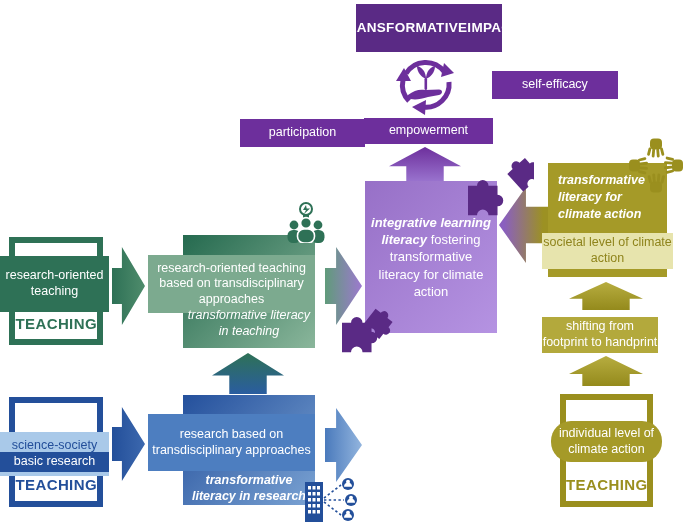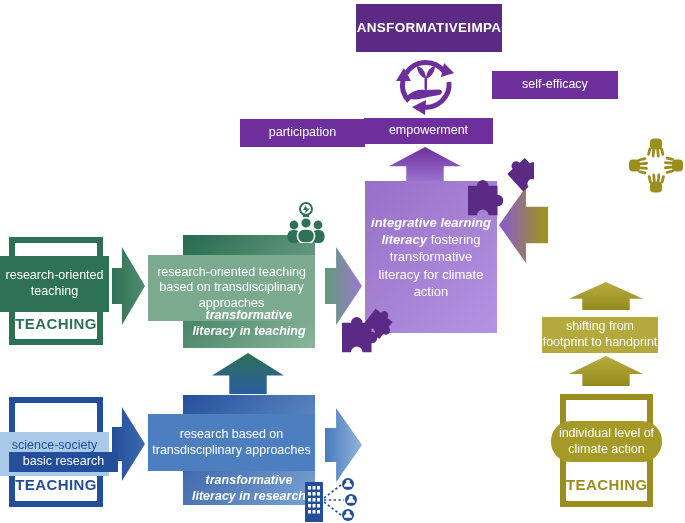--- a/index.html
+++ b/index.html
@@ -53,41 +53,41 @@
 
   
   .olive-title{left:548px;top:163px;width:119px;height:114px;background:var(--olive-box);
              justify-content:flex-start;align-items:flex-start;text-align:left;
              padding:9px 6px 0 10px;font-weight:bold;font-style:italic;line-height:1.35;}
   .societal{left:542px;top:233px;width:131px;height:36px;background:var(--olive-light);
              color:#8f841c;z-index:2;}
   .hands-icon{position:absolute;left:627px;top:136px;width:58px;height:59px;z-index:3;}
   .shifting{left:542px;top:317px;width:116px;height:36px;background:var(--olive-mid);}
   .frame{position:absolute;background:#fff;box-sizing:border-box;}
-  .frame-label{position:absolute;left:0;right:0;text-align:center;font-weight:bold;
+  .frame-label{position:absolute;left:0;right:0;text-align:right;font-weight:bold;
              font-size:15px;letter-spacing:.4px;}
   .learning-frame{left:560px;top:394px;width:93px;height:113px;border:6px solid var(--olive-dark);}
   .learning-frame .frame-label{bottom:8px;color:var(--olive-dark);}
   .individual{left:551px;top:421px;width:111px;height:41px;background:var(--olive-box);z-index:2;border-radius:20px;}
 
   
   .teaching-frame{left:9px;top:237px;width:94px;height:108px;border:6px solid var(--green-dark);}
   .teaching-frame .frame-label{bottom:7px;color:var(--green-dark);}
   .ro-teaching{left:0;top:256px;width:109px;height:56px;background:var(--green-dark);z-index:2;}
   .green-back{left:183px;top:235px;width:132px;height:113px;
              background:linear-gradient(135deg,#256a4f 0%,#8ab69b 100%);}
-  .green-overlap{left:148px;top:255px;width:167px;height:66px;background:#7caa8f;z-index:2;}
-  .teach-literacy{left:183px;top:313px;width:132px;height:22px;font-weight:bold;font-style:italic;z-index:2;}
+  .green-overlap{left:148px;top:255px;width:167px;height:58px;background:#7caa8f;z-index:2;}
+  .teach-literacy{left:183px;top:313px;width:132px;height:22px;font-weight:normal;font-style:italic;z-index:2;}
   .people-icon{position:absolute;left:285px;top:200px;width:42px;height:43px;z-index:3;}
 
   
   .research-frame{left:9px;top:397px;width:94px;height:110px;border:6px solid var(--blue-dark);}
   .research-frame .frame-label{bottom:8px;color:var(--blue-dark);}
   .scisoc{left:0;top:432px;width:109px;height:44px;background:var(--blue-light);color:var(--blue-dark);z-index:2;}
-  .basic{left:0;top:452px;width:109px;height:20px;background:var(--blue-dark);z-index:2;margin-left:9px;}
+  .basic{left:0;top:452px;width:109px;height:20px;background:var(--blue-dark);z-index:2;}
   .blue-back{left:183px;top:395px;width:132px;height:110px;
              background:linear-gradient(135deg,#24509c 0%,#7ba3d3 100%);}
   .blue-overlap{left:148px;top:414px;width:167px;height:57px;background:#4d7ec0;z-index:2;}
   .res-literacy{left:183px;top:472px;width:132px;height:34px;font-weight:bold;font-style:italic;z-index:2;}
   .building-icon{position:absolute;left:303px;top:477px;width:54px;height:46px;z-index:4;}
   .science-box{left:365px;top:422px;width:128px;height:39px;background:var(--blue-light);color:var(--blue-dark);}
 </style>
 </head>
 <body>
 
@@ -144,20 +144,22 @@
   </svg>
   <svg class="puzzle puzzle-bl" viewBox="0 0 68 62">
     <g fill="#5a2a85">
       <use href="#jig" transform="translate(6,12) scale(0.82)"></use>
       <use href="#jig" transform="translate(44,2) rotate(38) scale(0.6)"></use>
     </g>
   </svg>
 
   <div class="arrow ar-left olive-left"></div>
 
+  <div class="box olive-title">transformative literacy for climate action</div>
+  <div class="box societal">societal level of climate action</div>
 
   <svg class="hands-icon" viewBox="0 0 58 58">
     <g fill="#9a8f1e">
       <g id="hnd">
         <rect x="23" y="2" width="12" height="11" rx="4"></rect>
         <rect x="21.6" y="11" width="2.8" height="8.5" rx="1.4" transform="rotate(14 23 12)"></rect>
         <rect x="25.4" y="12" width="2.8" height="9" rx="1.4" transform="rotate(5 26.8 12)"></rect>
         <rect x="29.2" y="12" width="2.8" height="9" rx="1.4" transform="rotate(-5 30.6 12)"></rect>
         <rect x="33" y="11" width="2.8" height="8.5" rx="1.4" transform="rotate(-14 34.4 12)"></rect>
       </g>

